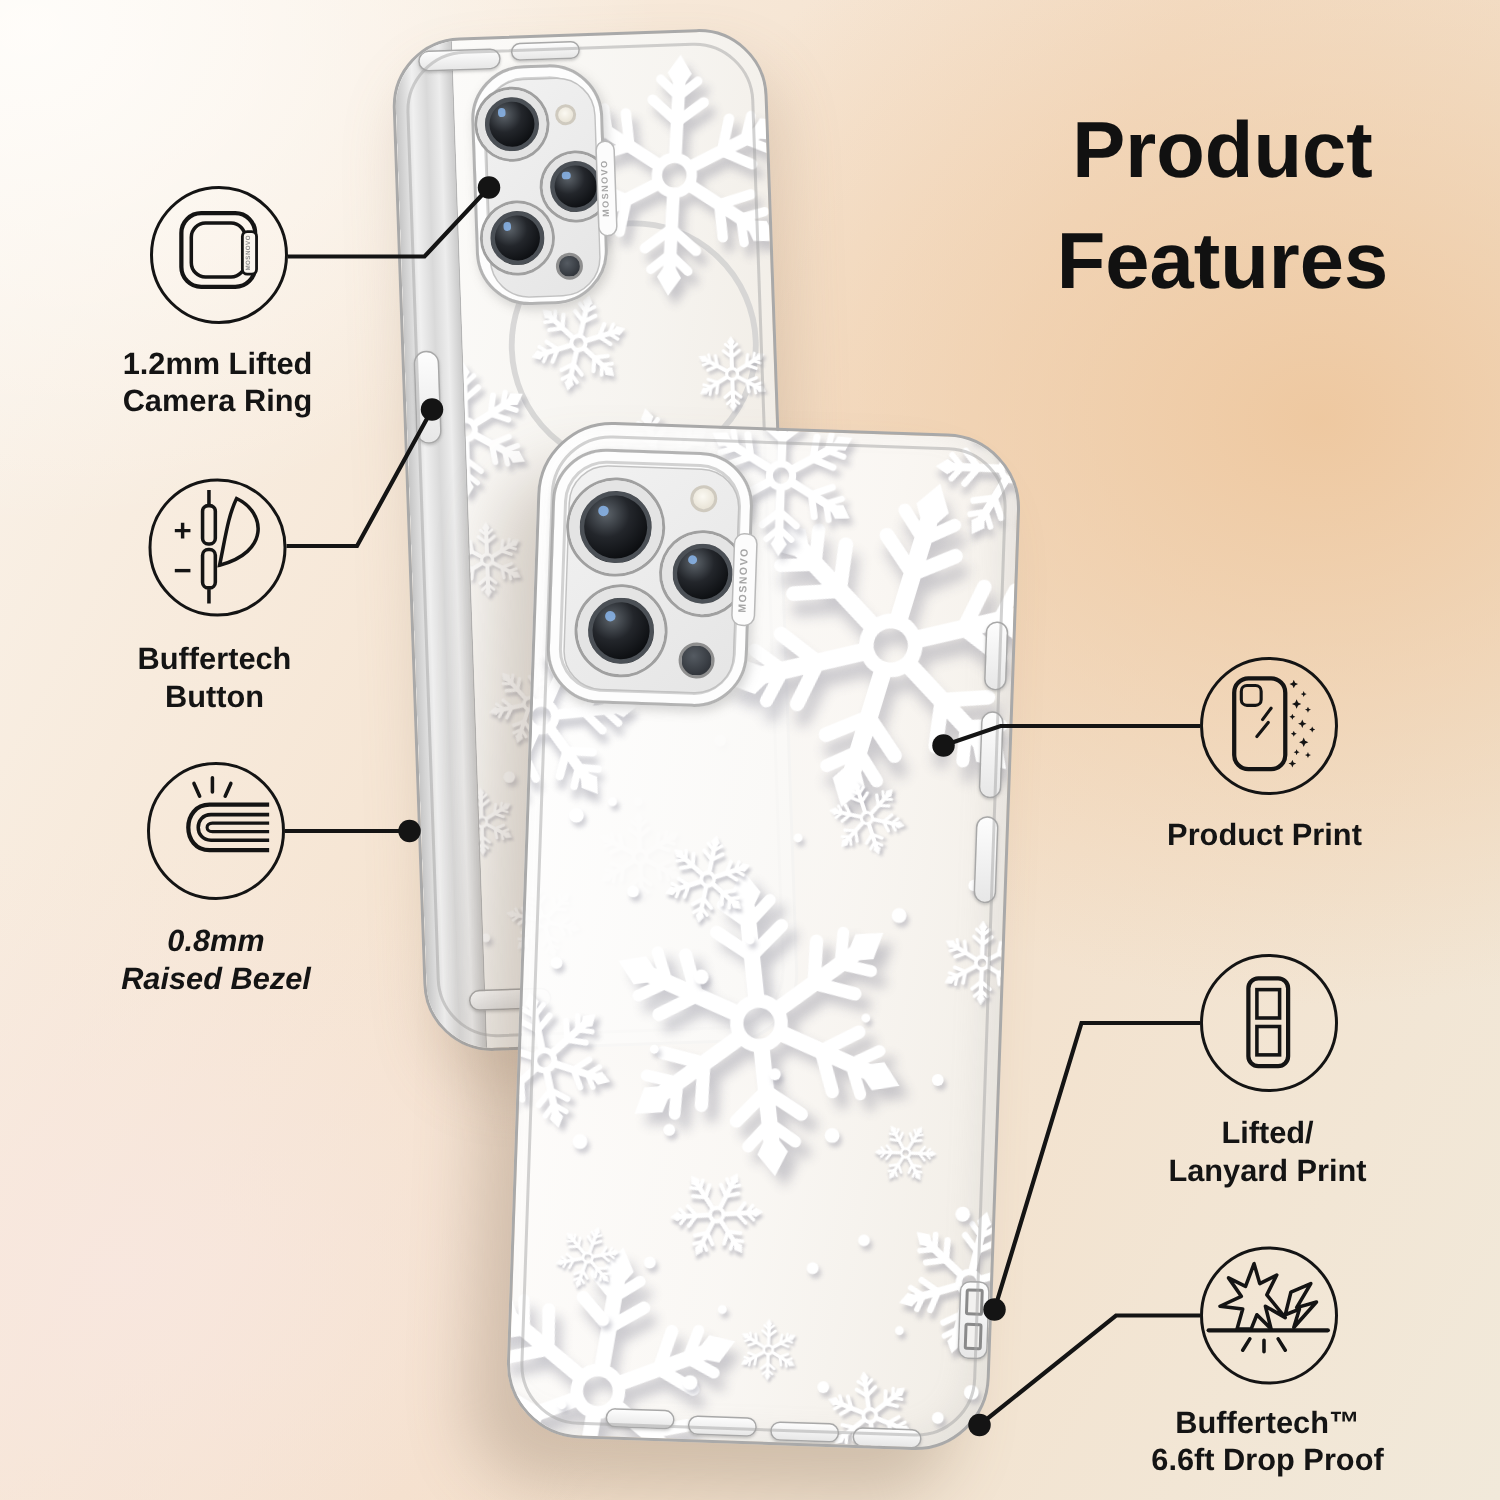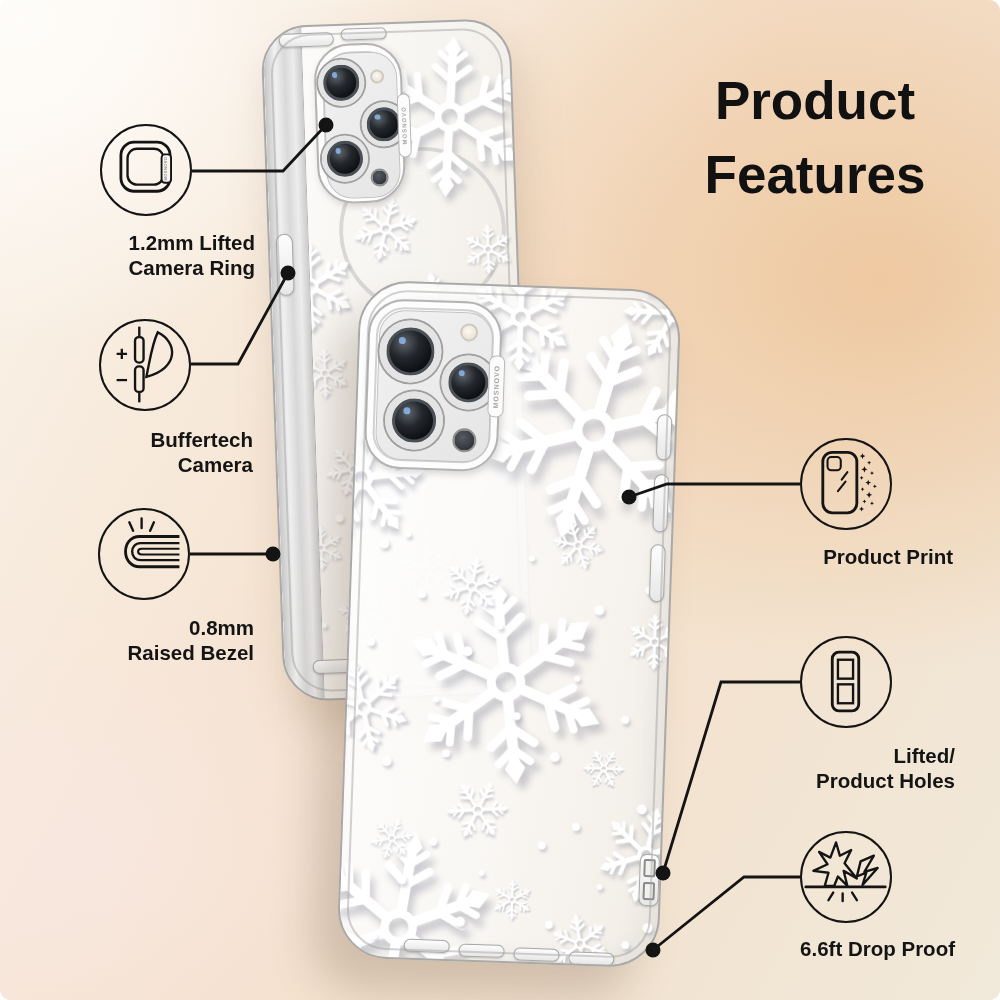--- a/index.html
+++ b/index.html
@@ -4,21 +4,20 @@
 <style>
   html,body{margin:0;padding:0;}
   .stage{
     position:relative;width:1000px;height:1000px;overflow:hidden;
     font-family:"Liberation Sans",sans-serif;color:#141414;
     background:
       radial-gradient(75% 60% at 88% 28%, rgba(238,199,158,.95) 0%, rgba(238,199,158,0) 65%),
       radial-gradient(70% 55% at 2% 2%, rgba(255,253,250,.95) 0%, rgba(255,253,250,0) 60%),
       radial-gradient(60% 45% at 8% 85%, rgba(248,231,224,.85) 0%, rgba(248,231,224,0) 65%),
       linear-gradient(118deg,#faf4ec 0%,#f4dfc9 52%,#f1e9da 100%);
-    border-radius: 11px;
   }
   .phone{position:absolute;border:2px solid #a9a9a9;overflow:hidden;box-sizing:border-box;}
   .phone::after{content:"";position:absolute;inset:7px;border:2px solid rgba(165,165,165,.5);
     border-radius:40px;pointer-events:none;}
   .phone-back{
     left:272px;top:22px;width:250px;height:676px;border-radius:46px;
     transform:rotate(-2deg);
     background:linear-gradient(100deg, rgba(253,253,252,.95), rgba(246,245,242,.92) 55%, rgba(238,234,227,.95));
     box-shadow:6px 24px 40px rgba(150,125,100,.25);
   }
@@ -54,21 +53,21 @@
     display:flex;align-items:center;justify-content:center;box-sizing:border-box;}
   .phone-back .brand-tab{font-size:6px;}
   .lan-hole{position:absolute;border:2px solid #8a8a8a;background:#f2f1ef;box-sizing:border-box;border-radius:2px;}
   .snow{position:absolute;inset:0;width:100%;height:100%;}
   .flake{filter:drop-shadow(3px 4px 2px rgba(146,146,160,.45));}
   .snowdot{filter:drop-shadow(2px 3px 1.5px rgba(146,146,160,.4));}
   .connectors{position:absolute;inset:0;width:100%;height:100%;pointer-events:none;}
   .callout-circle{position:absolute;width:92px;height:92px;border:2.5px solid #141414;
     border-radius:50%;box-sizing:border-box;background:transparent;}
   .callout-circle svg{position:absolute;left:0;top:0;width:87px;height:87px;}
-  .feature-label{position:absolute;width:220px;text-align:right;font-weight:bold;
+  .feature-label{position:absolute;width:220px;text-align:center;font-weight:bold;
     font-size:20.5px;line-height:24.5px;color:#141414;}
   .title{position:absolute;left:640px;top:64px;width:350px;text-align:center;
     font-weight:bold;font-size:53px;line-height:74px;color:#111;}
 </style>
 </head>
 <body>
 
 <svg width="0" height="0" style="position:absolute" aria-hidden="true">
   <defs>
     <g id="sf-arm" stroke="#fff" fill="#fff" stroke-linecap="round">
@@ -263,34 +262,34 @@
         <line x1="40.5" y1="6" x2="40.5" y2="16"></line>
         <rect x="36" y="17" width="9" height="27" rx="4"></rect>
         <rect x="36" y="48" width="9" height="27" rx="4"></rect>
         <line x1="40.5" y1="76" x2="40.5" y2="86"></line>
         <path d="M60,12 C81,22 83,50 48,59 C52,40 54,24 60,12 Z"></path>
       </g>
     </svg>
   </div>
   <div class="feature-label" style="left:33px;top:428px;">
     <div>Buffertech</div>
-    <div>Camera</div>
+    <div>Button</div>
   </div>
 
   <div class="callout-circle" style="left:98px;top:508px;">
     <svg viewBox="0 0 92 92">
       <g stroke="#141414" fill="none">
         <path d="M31,13 L35,22 M44,9 L44,19 M57,13 L53,22" stroke-width="2.5" stroke-linecap="round"></path>
         <path d="M84,28 H42 C22,28 22,60 42,60 H84" stroke-width="3"></path>
         <path d="M84,35 H43 C31,35 31,53 43,53 H84" stroke-width="2.5"></path>
         <path d="M84,41 H44 C39,41 39,47 44,47 H84" stroke-width="2.2"></path>
       </g>
     </svg>
   </div>
-  <div class="feature-label" style="left:34px;top:616px;">
+  <div class="feature-label" style="left:34px;top:616px;font-style:italic;">
     <div>0.8mm</div>
     <div>Raised Bezel</div>
   </div>
 
   <div class="callout-circle" style="left:800px;top:438px;">
     <svg viewBox="0 0 92 92">
       <g stroke="#141414" fill="none">
         <rect x="22" y="13" width="36" height="64" rx="10" stroke-width="3"></rect>
         <rect x="27" y="18" width="14" height="14" rx="4" stroke-width="2.2"></rect>
         <path d="M42,42 L48,34 M38,54 L46,44" stroke-width="2.2" stroke-linecap="round"></path>
@@ -319,30 +318,31 @@
     <svg viewBox="0 0 92 92">
       <g stroke="#141414" fill="none">
         <rect x="32" y="15" width="28" height="62" rx="7" stroke-width="3"></rect>
         <rect x="38" y="23" width="16" height="20" stroke-width="2.5"></rect>
         <rect x="38" y="49" width="16" height="20" stroke-width="2.5"></rect>
       </g>
     </svg>
   </div>
   <div class="feature-label" style="left:735px;top:744px;">
     <div>Lifted/</div>
-    <div>Product Holes</div>
+    <div>Lanyard Print</div>
   </div>
 
   <div class="callout-circle" style="left:800px;top:831px;">
     <svg viewBox="0 0 92 92">
       <g stroke="#141414" fill="none" stroke-width="2.5" stroke-linejoin="round" stroke-linecap="round">
         <line x1="4" y1="57" x2="88" y2="57" stroke-width="3"></line>
         <path d="M36,10 L30,26 L18,20 L27,33 L12,40 L28,42 L24,56 L34,56 L38,46 L48,56 L44,40 L58,48 L45,32 L52,18 L40,24 Z"></path>
         <path d="M62,30 L76,24 L66,41 L80,37 L64,55 L68,42 L58,46 Z"></path>
         <path d="M33,63 L28,71 M43,64 L43,72 M53,63 L58,71"></path>
       </g>
     </svg>
   </div>
   <div class="feature-label" style="left:735px;top:937px;">
+    <div>Buffertech™</div>
     <div>6.6ft Drop Proof</div>
   </div>
 
 </div>
 
 </body></html>

